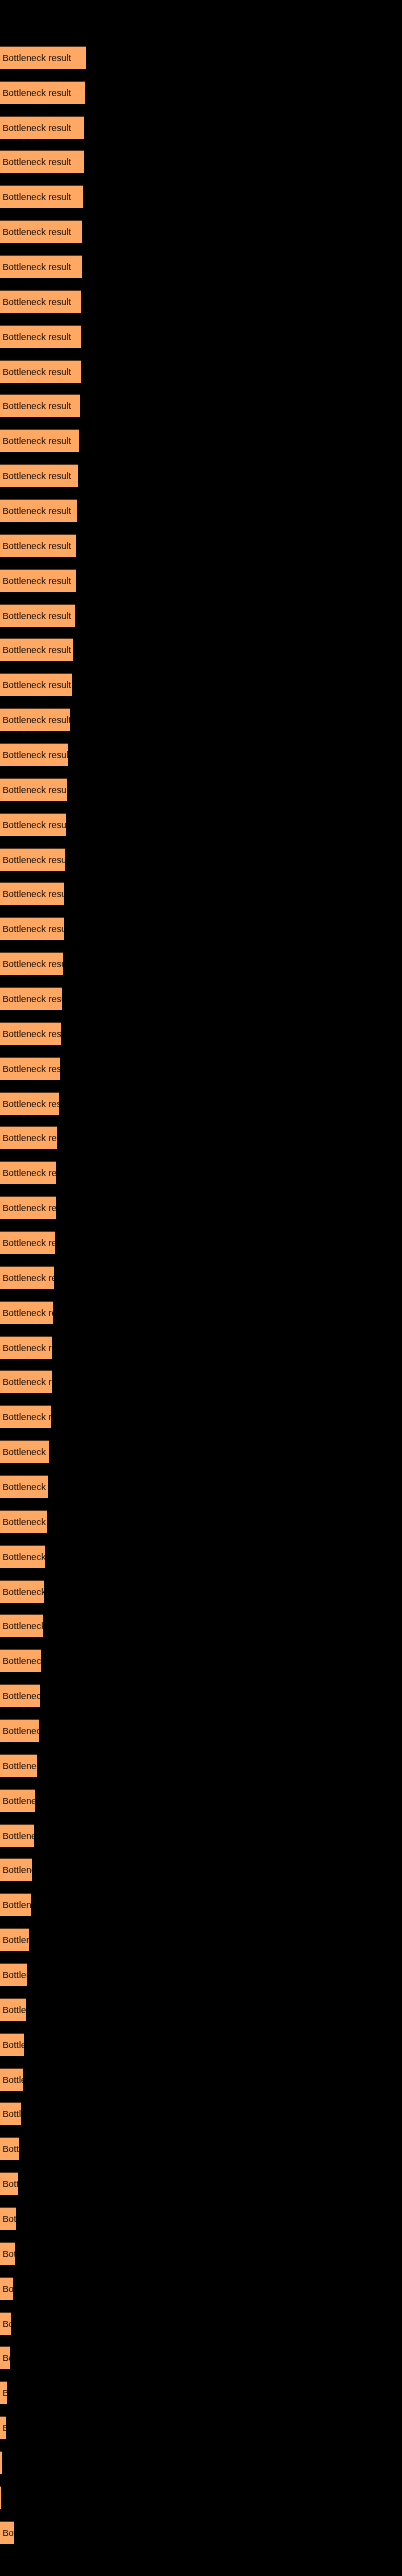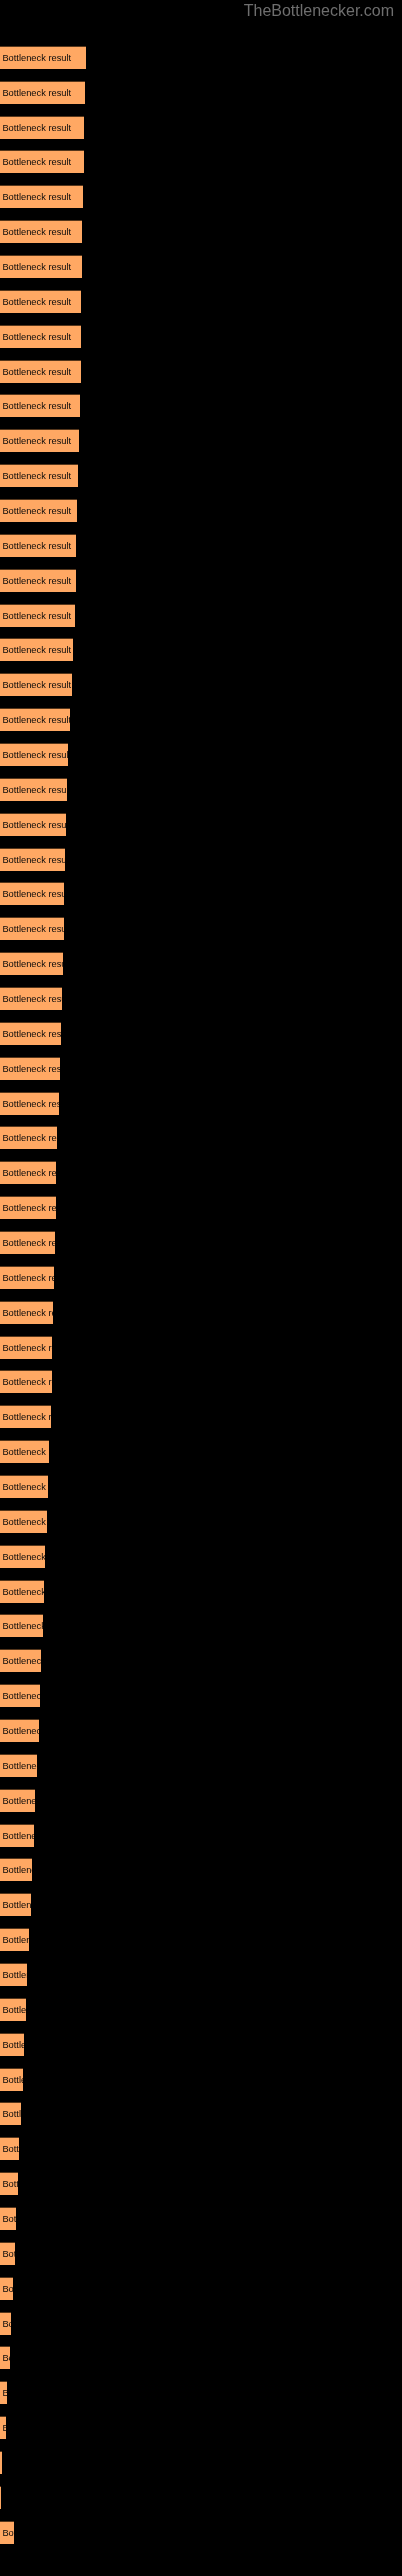--- a/index.html
+++ b/index.html
@@ -69,21 +69,20 @@
     font-family: "Liberation Sans", sans-serif;
     white-space: nowrap;
     pointer-events: none;
   }
 </style>
 </head>
 <body>
 
 <div id="chart-root">
 
-  <div id="site-header">TheBottlenecker.com</div>
 
   <div id="bars-layer">
       <div class="bar-row" style="top: 46px; height: 23px; width: 86px;">
         <div class="bar" style="width: 86px; background: rgb(255, 168, 99); border-top-color: rgb(85, 54, 27);">
           <span class="bar-label" style="color: rgb(10, 10, 10);">Bottleneck result</span>
         </div>
       </div>
       <div class="bar-row" style="top: 81px; height: 23px; width: 85px;">
         <div class="bar" style="width: 85px; background: rgb(255, 168, 99); border-top-color: rgb(85, 54, 27);">
           <span class="bar-label" style="color: rgb(10, 10, 10);">Bottleneck result</span>

